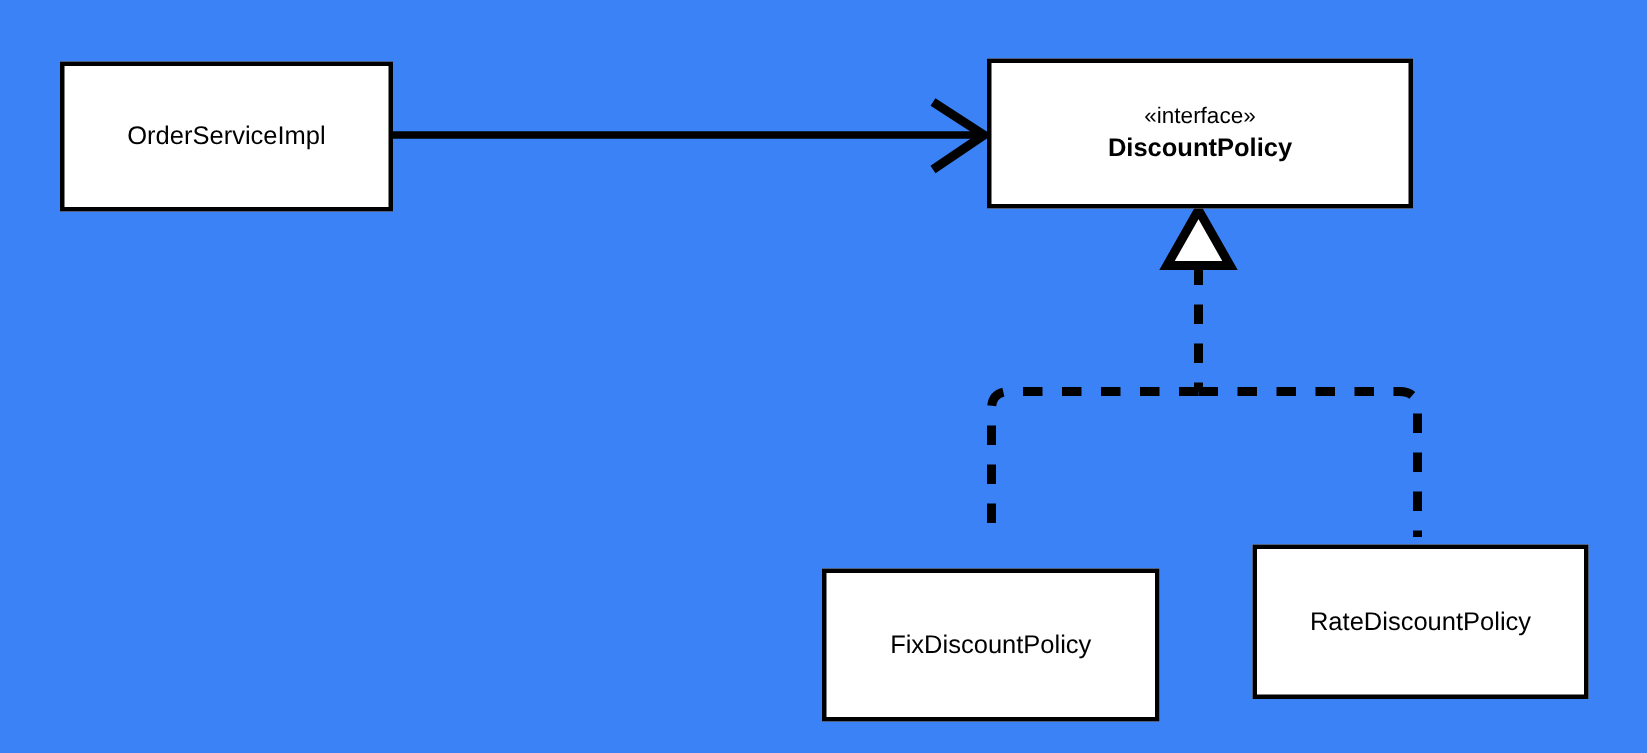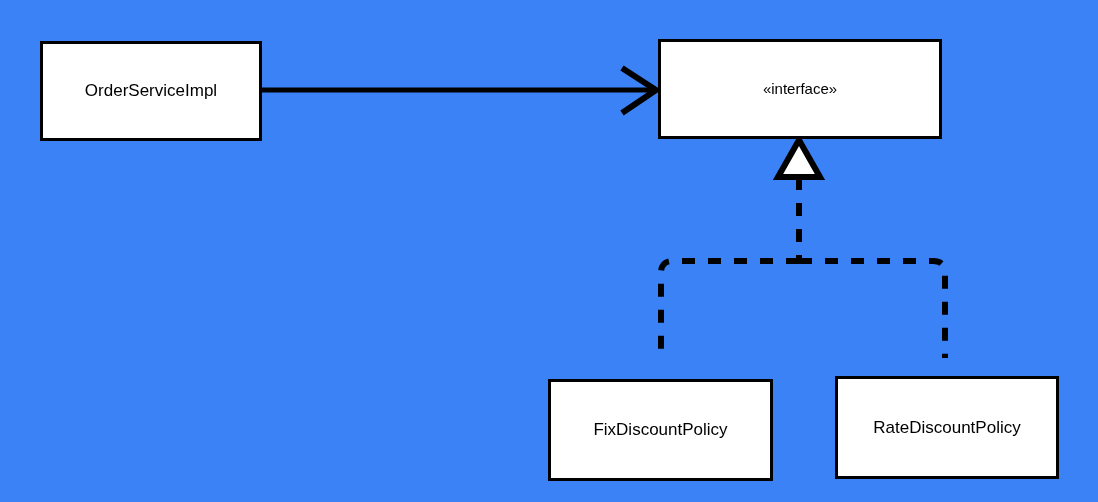--- a/index.html
+++ b/index.html
@@ -77,23 +77,24 @@
       <polygon points="799,140 778,177 820,177" fill="#ffffff" stroke="#000000" stroke-width="6" stroke-linejoin="miter"></polygon>
     </g>
   </svg>
 
   <div class="uml-class-box" id="node-order-service-impl" style="left:40px; top:41px; width:222px; height:100px;">
     <div class="class-name">OrderServiceImpl</div>
   </div>
 
   <div class="uml-class-box" id="node-discount-policy" style="left:658px; top:39px; width:284px; height:100px;">
     <div class="stereotype">«interface»</div>
+    <div class="class-name bold">DiscountPolicy</div>
   </div>
 
   <div class="uml-class-box" id="node-fix-discount-policy" style="left:548px; top:359px; width:225px; height:102px;margin-top:20px;">
     <div class="class-name">FixDiscountPolicy</div>
   </div>
 
-  <div class="uml-class-box" id="node-rate-discount-policy" style="left:835px; top:376px; width:224px; height:103px;">
+  <div class="uml-class-box" id="node-rate-discount-policy" style="left:835px; top:363px; width:224px; height:103px;">
     <div class="class-name">RateDiscountPolicy</div>
   </div>
 
 </div>
 
 </body></html>

